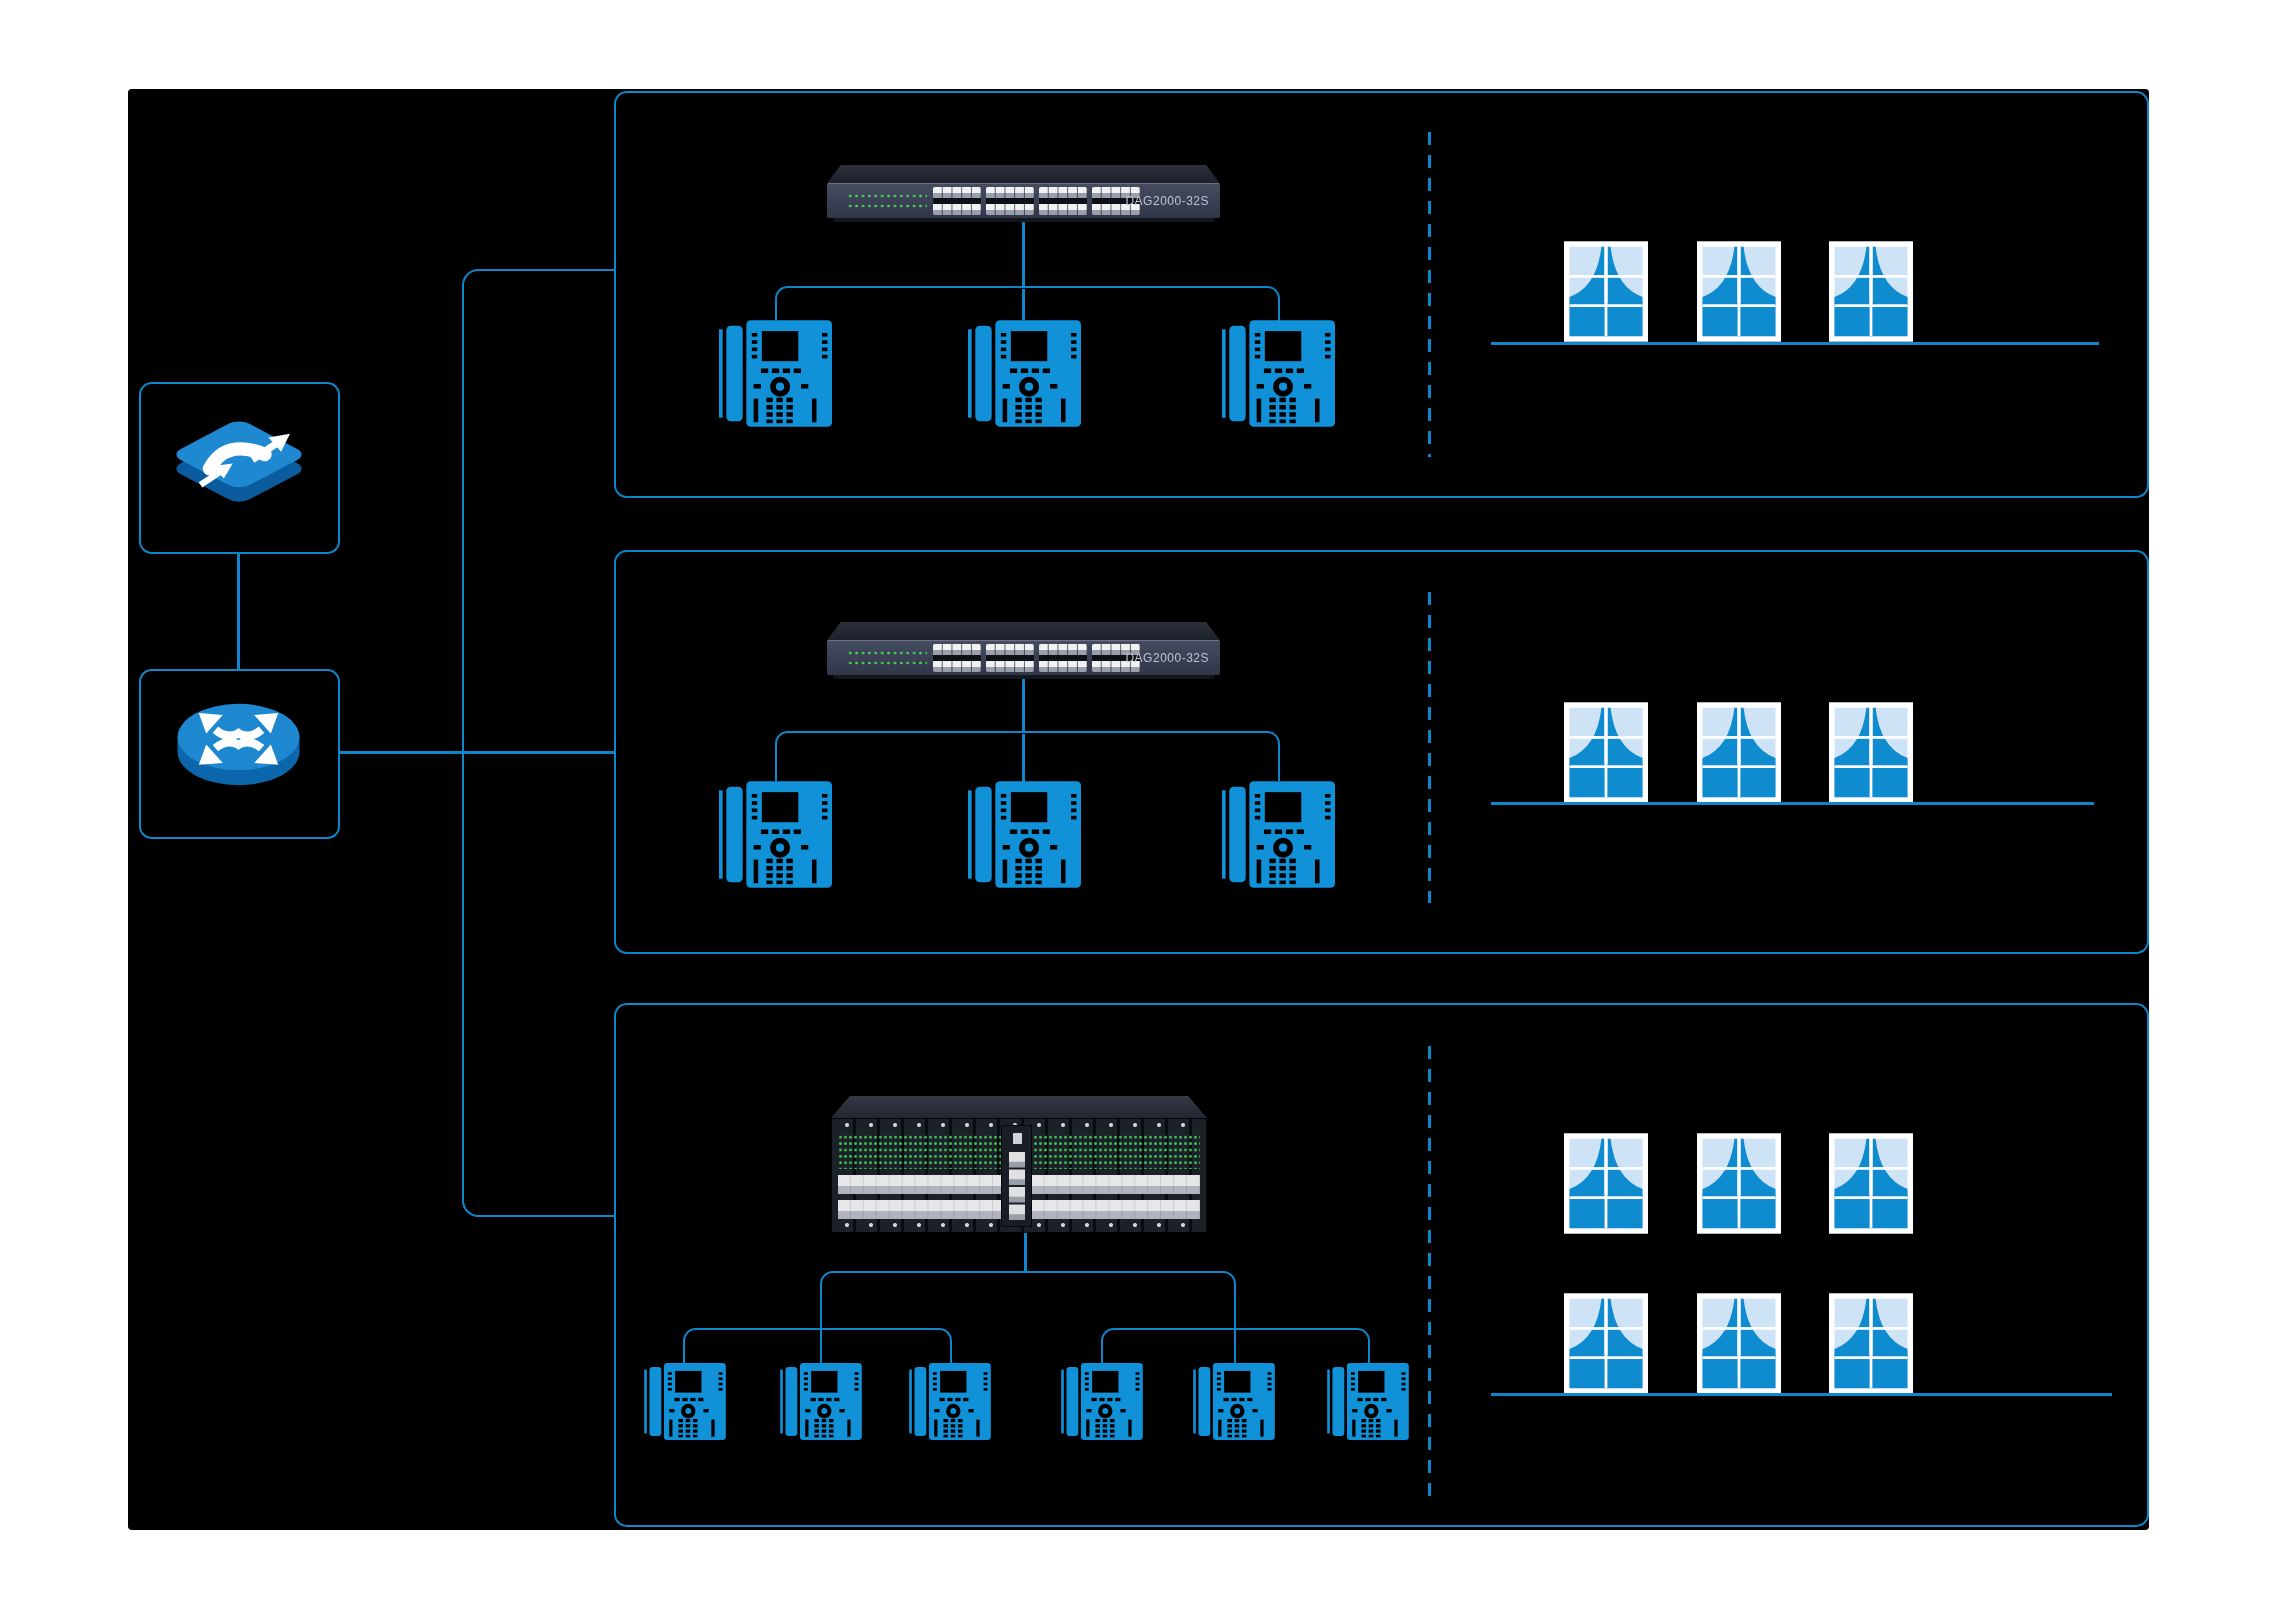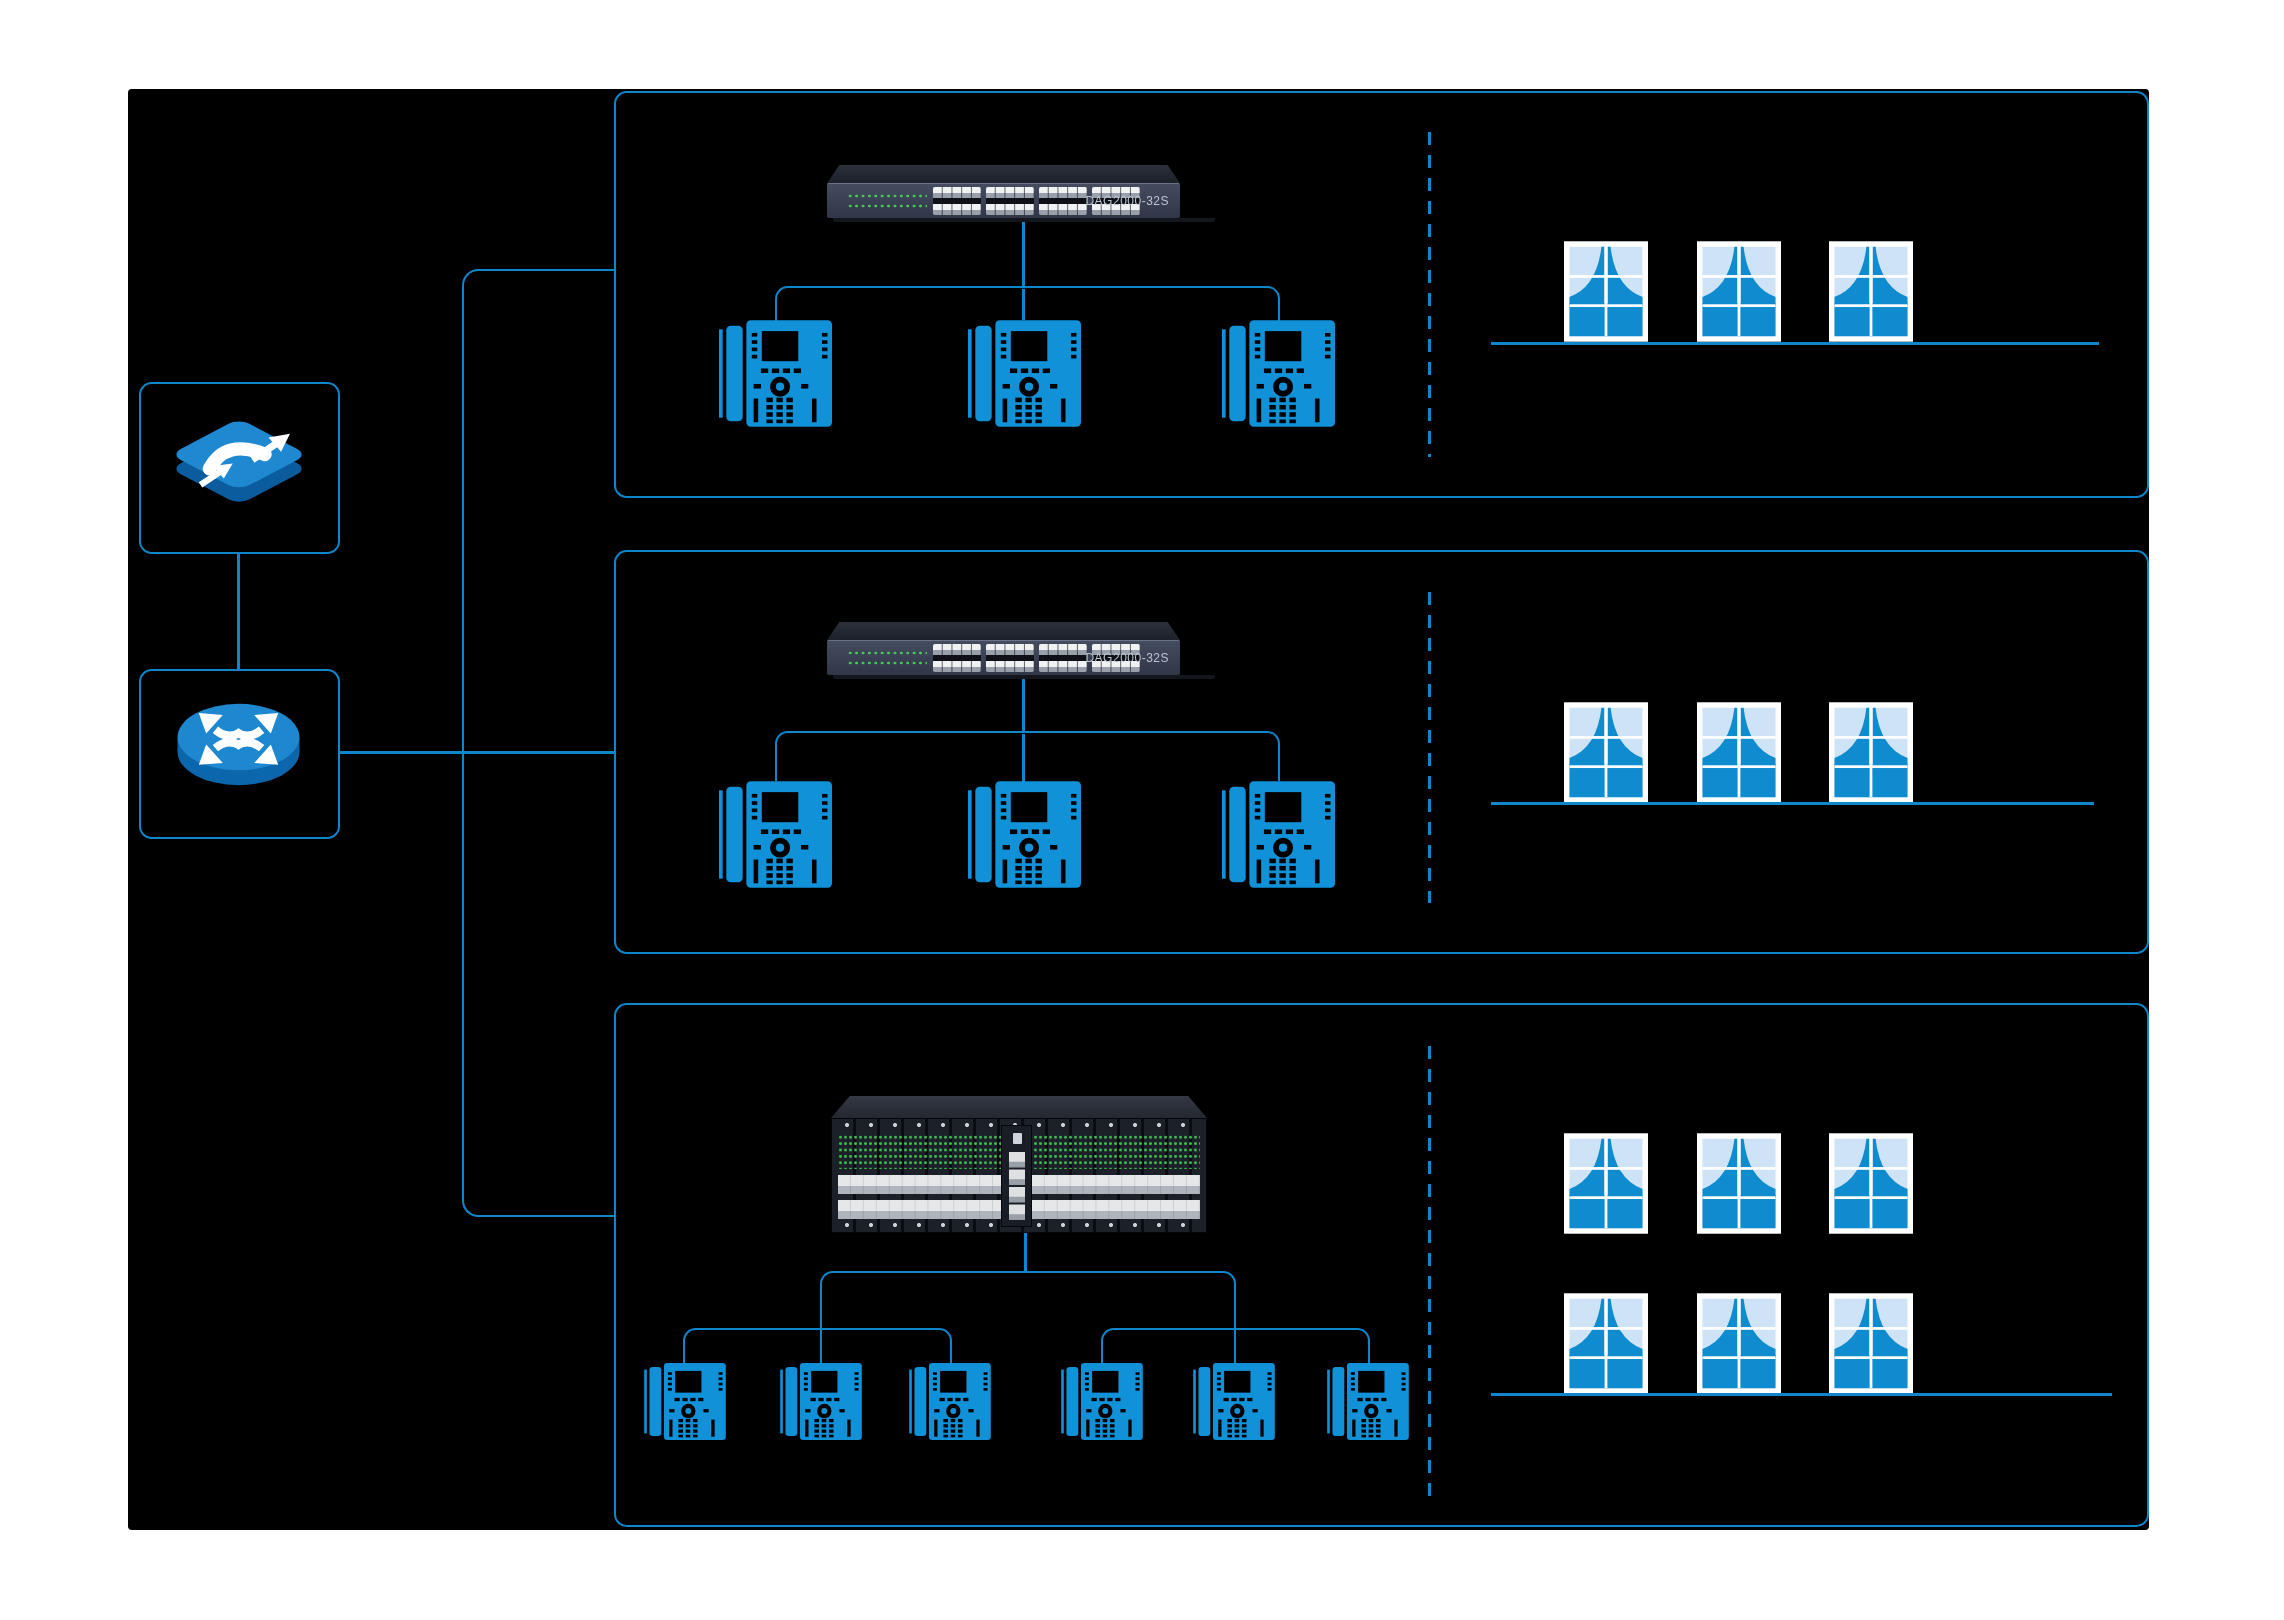--- a/index.html
+++ b/index.html
@@ -16,21 +16,21 @@
   #canvas{left:128px;top:89px;width:2021px;height:1441px;background:#000;border-radius:3.7px;}
   
   .hline{background:var(--line);height:2.7px;}
   .vline{background:var(--line);width:2.7px;}
   .dashline{width:2.7px;background:repeating-linear-gradient(180deg,var(--line) 0 12.8px,transparent 12.8px 23px);}
   .bracket{border:2.7px solid var(--line);border-bottom:none;border-radius:12.8px 12.8px 0 0;background:transparent;}
   .trunk{border:2.7px solid var(--line);border-right:none;border-radius:16.4px 0 0 16.4px;background:transparent;}
   .zonebox{border:2.7px solid var(--line);border-radius:12.8px;background:transparent;}
   .smallbox{border:2.7px solid var(--line);border-radius:12.8px;background:transparent;}
   
-  .switch{width:353px;height:58px;}
+  .switch{width:393px;height:58px;}
   .sw-top{left:0;top:0;width:100%;height:18.3px;background:linear-gradient(#2b303b,#1d212a);
           clip-path:polygon(3.5% 0,96.5% 0,100% 100%,0 100%);}
   .sw-front{left:0;top:18.3px;width:100%;height:35px;background:linear-gradient(#454c5f,#303648);
             border-top:0.9px solid #6b7388;border-radius:1.8px;}
   .sw-base{left:5.5px;top:53px;width:382px;height:3.7px;background:#13161d;border-radius:0 0 2.7px 2.7px;}
   .sw-leds{left:20px;top:25.6px;width:80px;height:22px;
            background-image:radial-gradient(circle,#49c659 1.3px,rgba(0,0,0,0) 1.6px);
            background-size:6.4px 10px;}
   .sw-pg{top:22px;width:48px;height:28px;background:#0d1016;border-radius:1.8px;
          background-image:linear-gradient(180deg,#f0f1f3 0 55%,#99a0ac 55% 100%);

